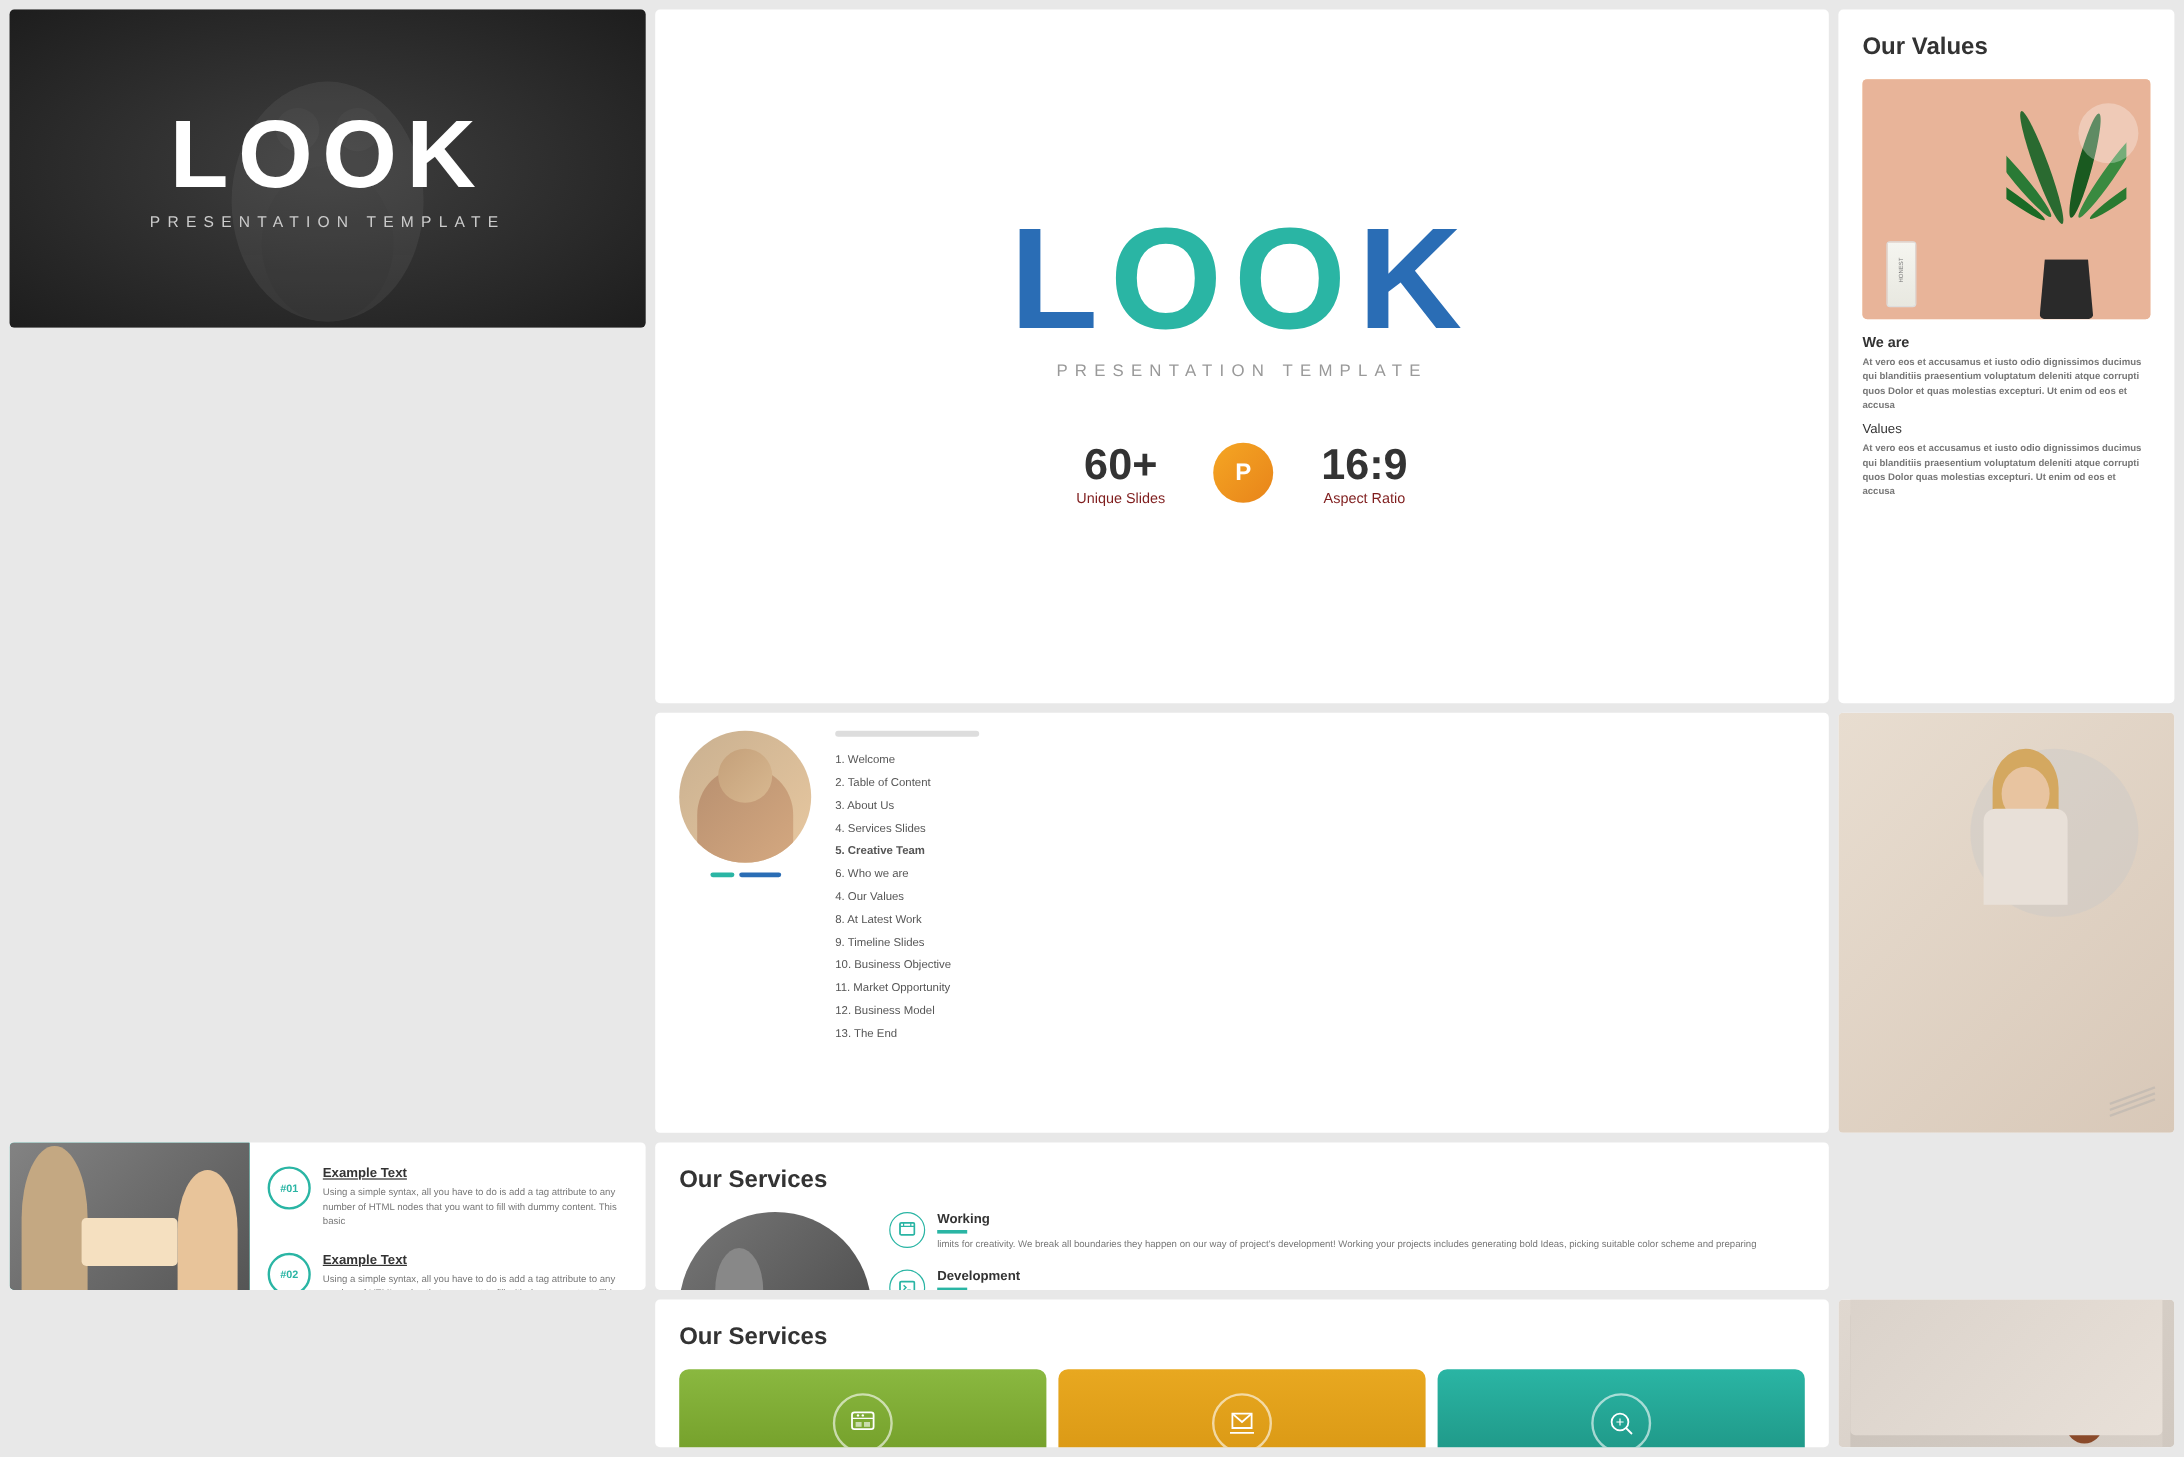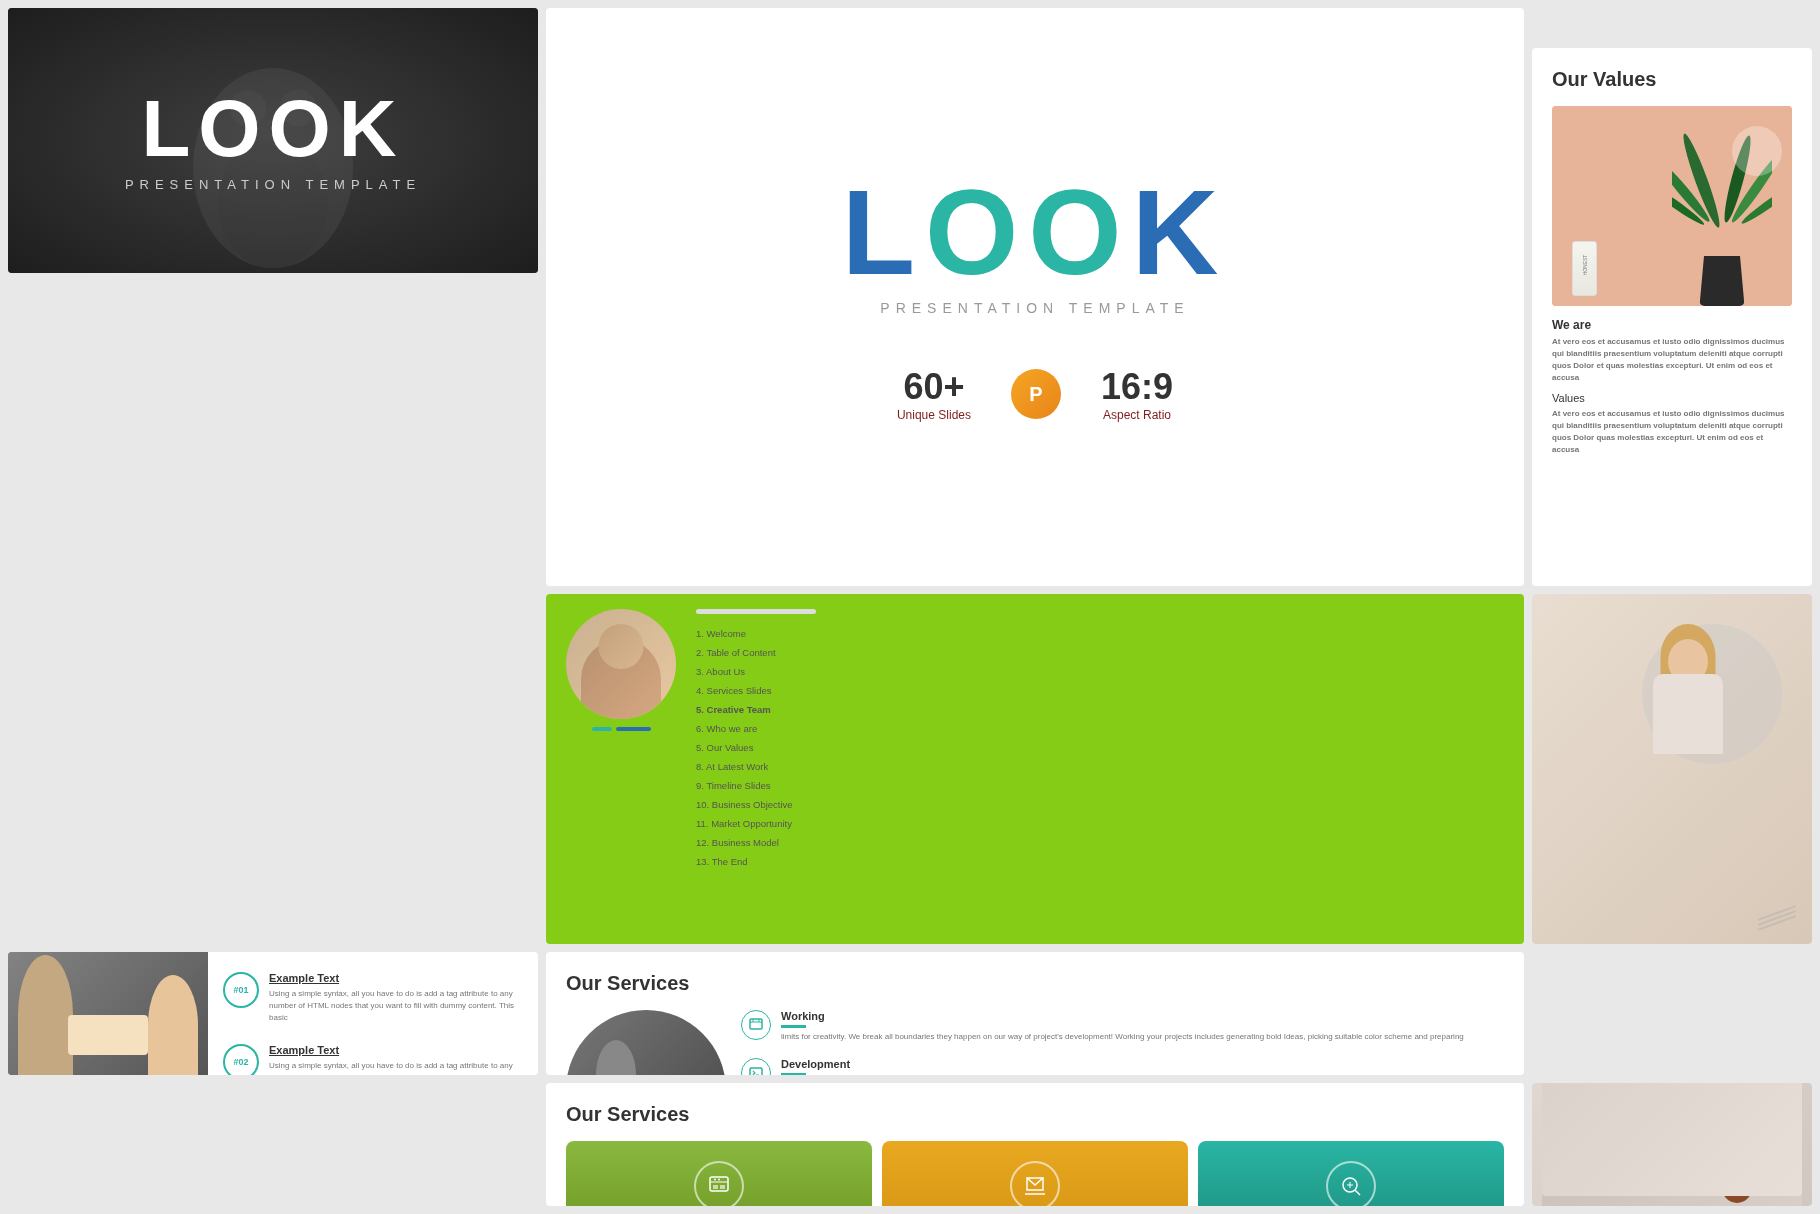--- a/index.html
+++ b/index.html
@@ -51,21 +51,21 @@
     }
     .look-subtitle-dark {
       font-size: 13px;
       letter-spacing: 6px;
       color: #ccc;
       margin-top: 8px;
     }
 
     
     .slide-2 {
-      background: #84cc16;
+      background: #ffffff;
       padding: 20px 25px;
       display: flex;
       flex-direction: column;
     }
 
     
     .slide-3 {
       background: #f5f5f5;
       position: relative;
       overflow: hidden;
@@ -391,21 +391,21 @@
     </div>
     <div style="flex:1;">
       <div style="width:120px;height:5px;background:#ddd;border-radius:3px;margin-bottom:10px;"></div>
       <div style="font-size:9.5px;color:#555;line-height:2;">
         <div>1.   Welcome</div>
         <div>2.   Table of Content</div>
         <div>3.   About Us</div>
         <div>4.   Services Slides</div>
         <div style="font-weight:700;">5.   Creative Team</div>
         <div>6.   Who we are</div>
-        <div>5.   Our Values</div>
+        <div>4.   Our Values</div>
         <div>8.   At Latest Work</div>
         <div>9.   Timeline Slides</div>
         <div>10. Business Objective</div>
         <div>11. Market Opportunity</div>
         <div>12. Business Model</div>
         <div>13. The End</div>
       </div>
     </div>
   </div>
 </div>
@@ -479,21 +479,21 @@
     <div class="ppt-icon">
       <span>P</span>
     </div>
     <div class="stat-item">
       <div class="stat-num">16:9</div>
       <div class="stat-label">Aspect Ratio</div>
     </div>
   </div>
 </div>
 
-<div class="slide slide-6" style="grid-column:3;grid-row:1/3;margin-top:40px;">
+<div class="slide slide-6" style="grid-column:3;grid-row:1/3;">
   <div class="our-values-title">Our Values</div>
   <div class="values-photo">
     <div class="values-photo-bg"></div>
 
     <div style="position:absolute;bottom:0;right:20px;">
       
       <div style="position:absolute;bottom:0;left:50%;transform:translateX(-50%);width:45px;height:50px;background:#2a2a2a;clip-path:polygon(10% 0%, 90% 0%, 100% 100%, 0% 100%);border-radius:0 0 5px 5px;"></div>
       
       <svg width="100" height="160" viewBox="0 0 100 160" style="position:relative;bottom:45px;">
         <ellipse cx="50" cy="80" rx="6" ry="50" fill="#2a6a30" transform="rotate(-20 50 140)"></ellipse>

